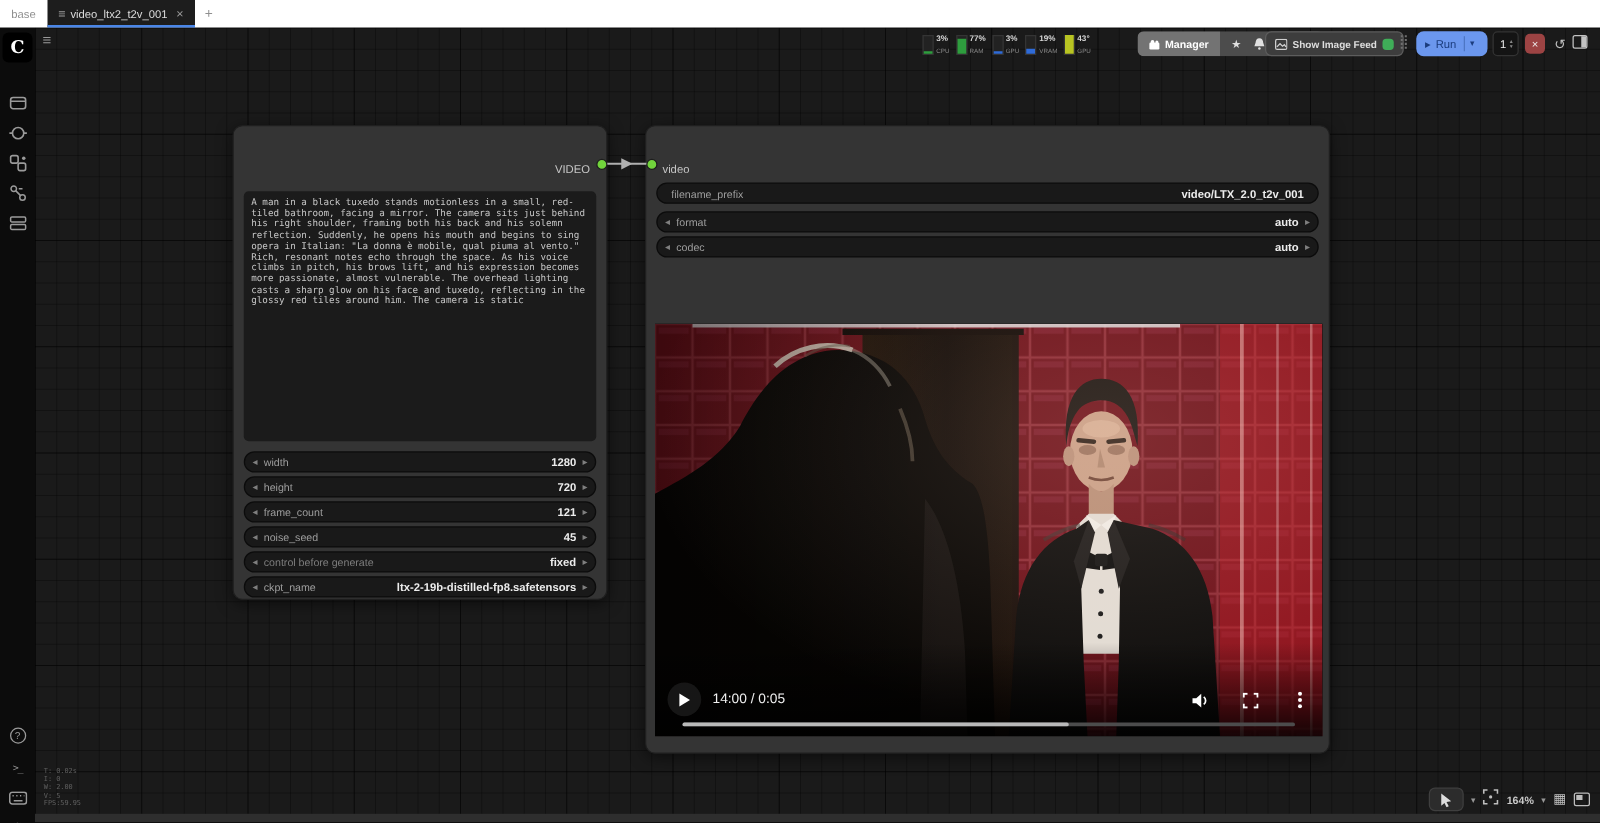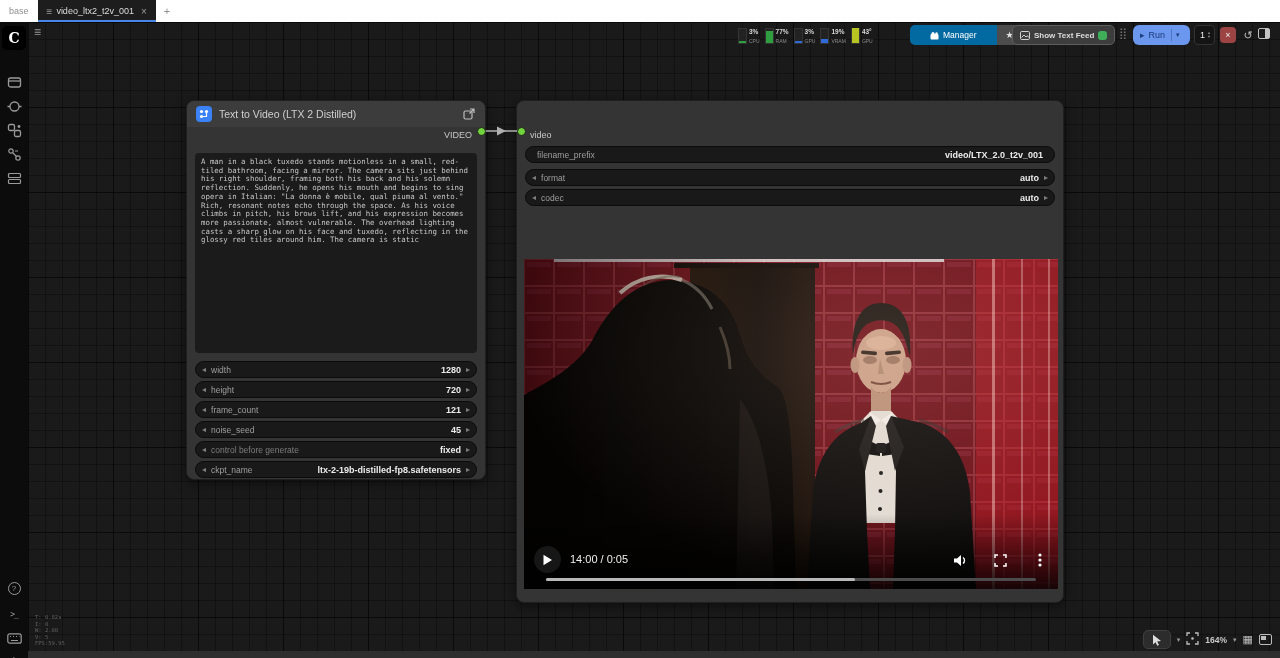--- a/index.html
+++ b/index.html
@@ -71,21 +71,21 @@
   .monitor { position:absolute; left:738px; top:26px; height:18px; display:flex; gap:5px; z-index:55; }
   .mseg { display:flex; gap:2px; align-items:flex-end; }
   .mbar { width:9px; height:16px; background:#222; border:1px solid #343434; position:relative; }
   .mfill { position:absolute; left:0; right:0; bottom:0; }
   .mtxt { display:flex; flex-direction:column; align-items:flex-start; justify-content:space-between; height:16px; }
   .mval { font-size:6.5px; color:#d8d8d8; font-weight:bold; }
   .mlab { font-size:5px; color:#8a8a8a; }
   .g { background:#2e9e3e; } .b { background:#2f6bd8; } .y { background:#b8c422; }
 
   .mgr-group { position:absolute; left:910px; top:25px; height:20px; display:flex; border-radius:5px; overflow:hidden; z-index:55; }
-  .mgr-btn { background:#0369a1; color:#fff; font-size:8.5px; font-weight:normal; display:flex; align-items:center; gap:4px; padding:0 20px; }
+  .mgr-btn { background:#737373; color:#fff; font-size:8.5px; font-weight:bold; display:flex; align-items:center; gap:4px; padding:0 9px; }
   .mgr-icons { background:#4c4c4c; display:flex; align-items:center; gap:1px; padding:0 4px; }
   .mgr-ic { width:18px; height:16px; display:flex; align-items:center; justify-content:center; color:#e0e0e0; font-size:9px; }
 
   .feed-btn { position:absolute; left:1012px; top:25px; height:20px; background:#3d3d3d; border:1px solid #5d5d5d; border-radius:5px; display:flex; align-items:center; gap:4px; padding:0 7px; z-index:55; }
   .feed-label { font-size:8px; font-weight:bold; color:#dedede; }
   .feed-dot { width:9px; height:9px; border-radius:3px; background:#3fae58; }
 
   .grip { position:absolute; left:1119px; top:27px; color:#6f6f6f; font-size:11px; z-index:55; font-family:"DejaVu Sans", sans-serif; }
   .run-btn { position:absolute; left:1133px; top:25px; width:57px; height:20px; background:#6b97ee; border-radius:6px; display:flex; align-items:center; color:#1b3c7d; z-index:55; }
   .run-play { font-size:9px; margin-left:7px; }
@@ -182,37 +182,20 @@
   <div class="canvas"></div>
   <div class="hamburger">≡</div>
   <div class="stats mono">T: 0.02s
 I: 0
 W: 2.00
 V: 5
 FPS:59.95</div>
   <div class="hstrip"></div>
 
   <div class="node" style="left:186px;top:100px;width:300px;height:380px">
-    <div class="node-header">
-      <span class="api-badge">
-        <svg width="10" height="10" viewBox="0 0 10 10">
-            <circle cx="2.5" cy="2.5" r="1.6" fill="#fff"></circle>
-            <circle cx="7.5" cy="2.5" r="1.6" fill="#fff"></circle>
-            <circle cx="2.5" cy="7.5" r="1.6" fill="#fff"></circle>
-            <path d="M4 7.5 H8 M7.5 4 V7.5" stroke="#fff" stroke-width="1.2" fill="none"></path>
-          </svg>
-      </span>
-      <span class="node-title">Text to Video (LTX 2 Distilled)</span>
-      <span class="expand-btn">
-        <svg width="12" height="12" viewBox="0 0 12 12">
-            <rect x="1" y="3" width="8" height="8" rx="1.5" fill="none" stroke="#bdbdbd" stroke-width="1.2"></rect>
-            <path d="M7 1 H11 V5 M11 1 L6.5 5.5" stroke="#bdbdbd" stroke-width="1.2" fill="none"></path>
-          </svg>
-      </span>
-    </div>
     <div class="out-label">VIDEO</div>
     <div class="prompt-box">A man in a black tuxedo stands motionless in a small, red-tiled bathroom, facing a mirror. The camera sits just behind his right shoulder, framing both his back and his solemn reflection. Suddenly, he opens his mouth and begins to sing opera in Italian: "La donna è mobile, qual piuma al vento." Rich, resonant notes echo through the space. As his voice climbs in pitch, his brows lift, and his expression becomes more passionate, almost vulnerable. The overhead lighting casts a sharp glow on his face and tuxedo, reflecting in the glossy red tiles around him. The camera is static</div>
     <div class="wrows" style="top:260px">
       <div class="wrow">
         <span class="warr">◂</span>
         <span class="wname">width</span>
         <span class="wval">1280</span>
         <span class="warr">▸</span>
       </div>
       <div class="wrow">
@@ -458,21 +441,21 @@
           </svg>
       </span>
     </div>
   </div>
 
   <div class="feed-btn">
     <svg width="10" height="9" viewBox="0 0 10 9">
         <rect x="0.5" y="0.5" width="9" height="8" rx="1.2" fill="none" stroke="#d0d0d0" stroke-width="1"></rect>
         <path d="M1.5 6.5 L4 4 L6 6 L7.5 4.8 L8.8 6.5" stroke="#d0d0d0" stroke-width="1" fill="none"></path>
       </svg>
-    <span class="feed-label">Show Text Feed</span>
+    <span class="feed-label">Show Image Feed</span>
     <span class="feed-dot"></span>
   </div>
 
   <span class="grip">⣿</span>
 
   <div class="run-btn">
     <span class="run-play">▸</span>
     <span class="run-label">Run</span>
     <span class="run-sep"></span>
     <span class="run-chev">▾</span>

